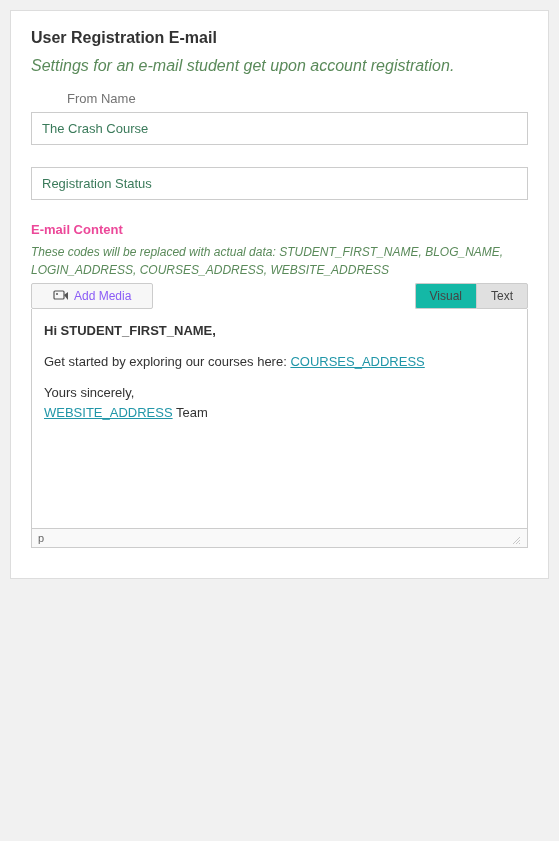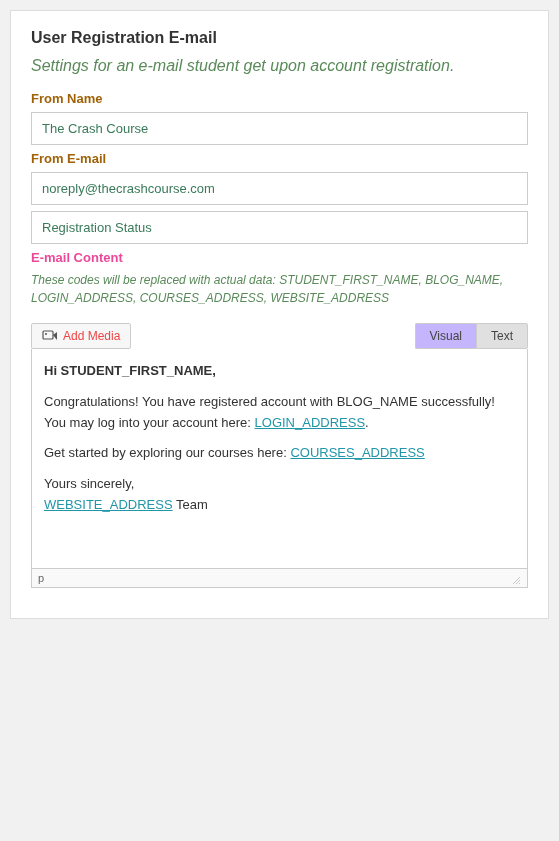--- a/index.html
+++ b/index.html
@@ -25,64 +25,66 @@
       color: #333;
       margin-bottom: 10px;
     }
     .settings-note {
       color: #5a8a5a;
       font-style: italic;
       font-size: 16px;
       margin-bottom: 16px;
     }
     .field-label {
-      font-weight: bold;
-      color: #a16207;
+      font-weight: normal;
+      color: #737373;
       margin-bottom: 6px;
       font-size: 13px;
+      margin-left: 36px;
     }
     .text-input {
       width: 100%;
       border: 1px solid #ccc;
       padding: 8px 10px;
       font-size: 13px;
       color: #3a7a5a;
       outline: none;
+      margin-bottom: 16px;
     }
     .field-group {
       margin-bottom: 6px;
     }
     .email-content-label {
       font-weight: bold;
       color: #ec4899;
       font-size: 13px;
       margin-bottom: 6px;
     }
     .codes-note {
       color: #5a8a5a;
       font-style: italic;
       font-size: 12px;
-      margin-bottom: 16px;
+      margin-bottom: 4px;
       line-height: 1.5;
     }
     .toolbar-row {
       display: flex;
       align-items: center;
       justify-content: space-between;
       margin-bottom: 0;
     }
     .add-media-btn {
       display: flex;
       align-items: center;
       gap: 5px;
       border: 1px solid #ccc;
       background: #f7f7f7;
-      padding: 4px 10px;
+      padding: 4px 21px;
       font-size: 12px;
-      color: #ef4444;
+      color: #8b5cf6;
       cursor: pointer;
       border-radius: 2px;
     }
     .media-icon {
       display: inline-flex;
       align-items: center;
       justify-content: center;
       width: 16px;
       height: 16px;
     }
@@ -139,44 +141,40 @@
       font-size: 11px;
       color: #666;
     }
     .resize-handle {
       width: 10px;
       height: 10px;
       cursor: nwse-resize;
       opacity: 0.5;
     }
     .tab-visual-active {
-      background: #c4b5fd;
+      background: #14b8a6;
     }
     .tab-text-inactive {
       background: #e0e0e0;
     }
   </style>
 </head>
 <body>
 
 <div class="container">
 
   <div class="section-title">User Registration E-mail</div>
 
   <div class="settings-note">Settings for an e-mail student get upon account registration.</div>
 
   <div class="field-group">
     <div class="field-label">From Name</div>
     <input type="text" class="text-input" value="The Crash Course" style="">
   </div>
 
-  <div class="field-group">
-    <div class="field-label">From E-mail</div>
-    <input type="text" class="text-input" value="noreply@thecrashcourse.com" style="">
-  </div>
 
   <div class="field-group">
     <input type="text" class="text-input" value="Registration Status" style="">
   </div>
 
   <div class="field-group">
     <div class="email-content-label">E-mail Content</div>
     <div class="codes-note">These codes will be replaced with actual data: STUDENT_FIRST_NAME, BLOG_NAME, LOGIN_ADDRESS, COURSES_ADDRESS, WEBSITE_ADDRESS</div>
 
     <div class="toolbar-row">
@@ -195,23 +193,20 @@
         <button class="tab-btn tab-text-inactive">Text</button>
       </div>
     </div>
 
     <div class="editor-area">
       <div class="editor-content">
         <p>
           <span class="bold-text">Hi STUDENT_FIRST_NAME,</span>
         </p>
         <p>
-          <span>Congratulations! You have registered account with BLOG_NAME successfully! You may log into your account here: </span><a href="#">LOGIN_ADDRESS</a>.
-        </p>
-        <p>
           <span>Get started by exploring our courses here: </span><a href="#">COURSES_ADDRESS</a>
         </p>
         <p>
           <span>Yours sincerely,</span><br>
           <a href="#">WEBSITE_ADDRESS</a><span> Team</span>
         </p>
       </div>
     </div>
 
     <div class="editor-footer">

